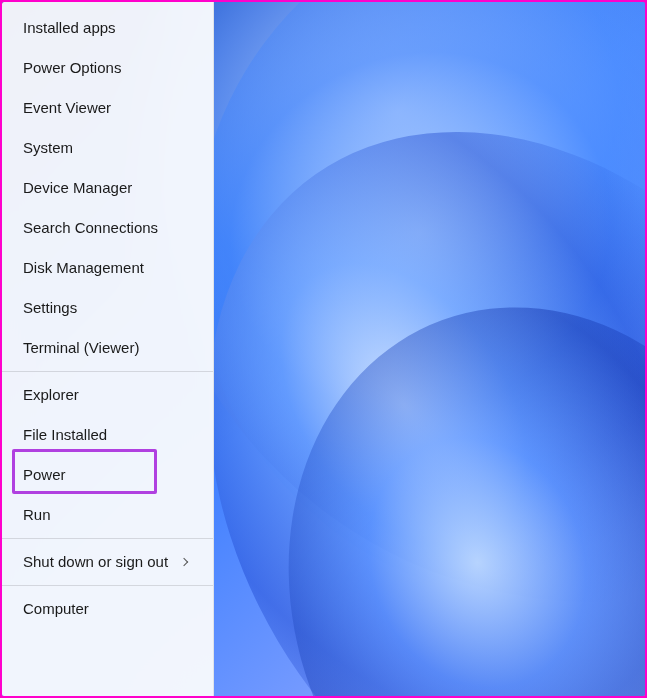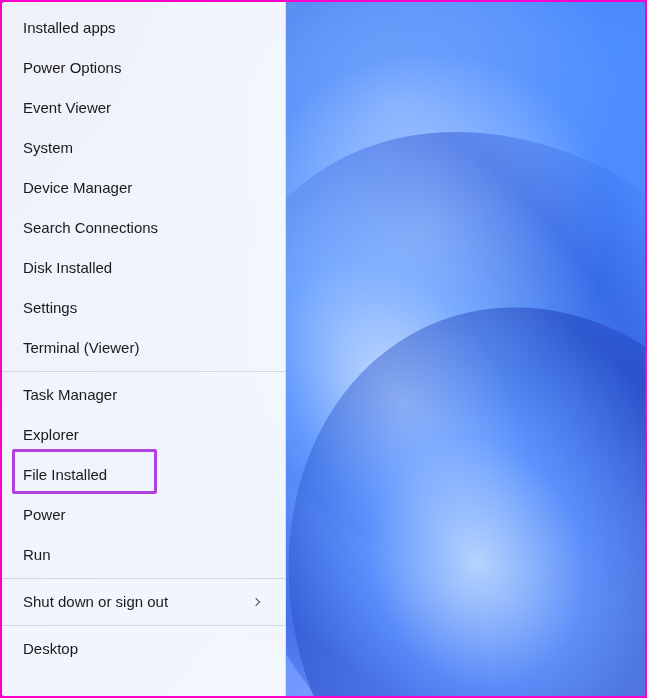--- a/index.html
+++ b/index.html
@@ -58,21 +58,21 @@
       height: 600px;
       top: 300px;
       right: -150px;
       background: radial-gradient(ellipse at 40% 40%, rgba(200,225,255,0.8) 0%, rgba(80,140,255,0.5) 25%, rgba(10,40,160,0.4) 55%, transparent 75%);
       transform: rotate(-20deg);
     }
     .context-menu {
       position: absolute;
       top: 2px;
       left: 2px;
-      width: 284px;
+      width: 212px;
       height: 694px;
       background: rgba(247, 249, 253, 0.97);
       backdrop-filter: blur(20px);
       border-right: 1px solid rgba(0,0,0,0.08);
       display: flex;
       flex-direction: column;
       padding-top: 6px;
       border-top-left-radius: 2px;
       border-bottom-left-radius: 2px;
     }
@@ -135,34 +135,31 @@
   <div class="menu-item">
     <span>System</span>
   </div>
   <div class="menu-item">
     <span>Device Manager</span>
   </div>
   <div class="menu-item">
     <span>Search Connections</span>
   </div>
   <div class="menu-item">
-    <span>Disk Installed</span>
+    <span>Disk Management</span>
   </div>
   <div class="menu-item">
     <span>Settings</span>
   </div>
   <div class="menu-item">
     <span>Terminal (Viewer)</span>
   </div>
 
   <div class="divider"></div>
 
-  <div class="menu-item">
-    <span>Task Manager</span>
-  </div>
   <div class="menu-item">
     <span>Explorer</span>
   </div>
   <div class="menu-item">
     <span>File Installed</span>
   </div>
   <div class="menu-item">
     <span>Power</span>
   </div>
   <div class="menu-item">
@@ -172,18 +169,18 @@
   <div class="divider"></div>
 
   <div class="menu-item">
     <span>Shut down or sign out</span>
     <span class="chevron-icon"></span>
   </div>
 
   <div class="divider"></div>
 
   <div class="menu-item">
-    <span>Desktop</span>
+    <span>Computer</span>
   </div>
 
 </div>
 
 <div class="highlight-box"></div>
 
 </body></html>

